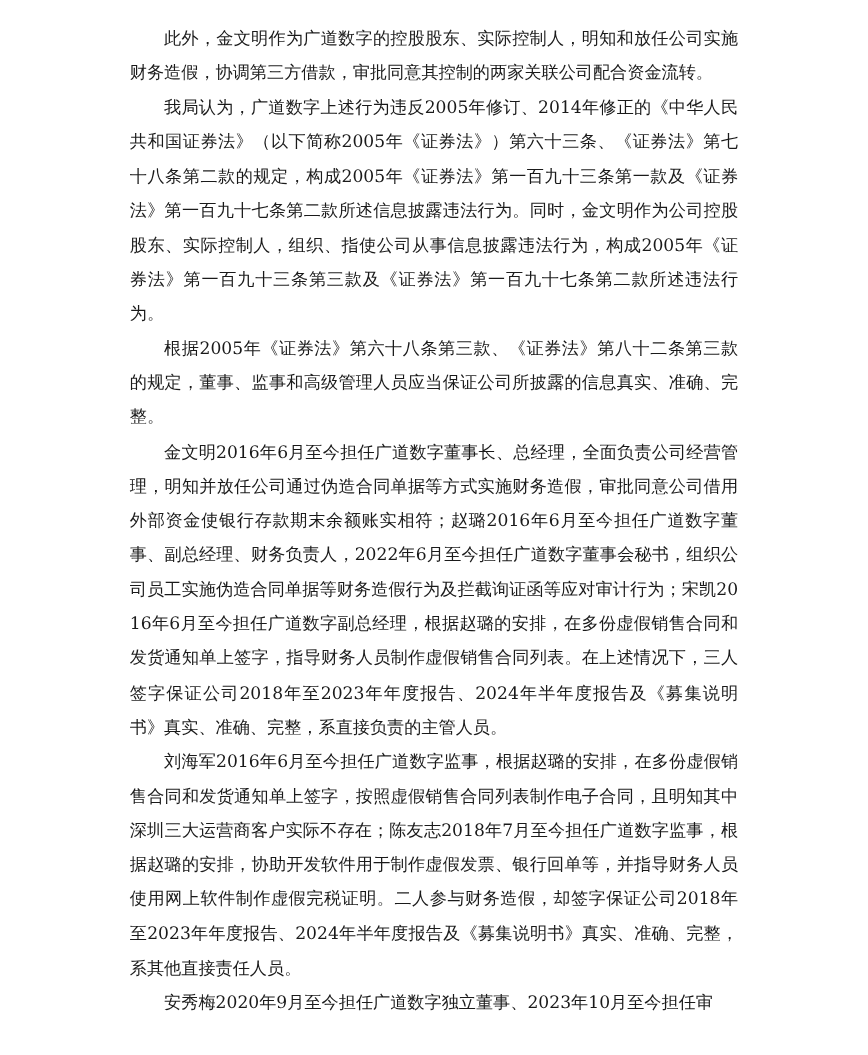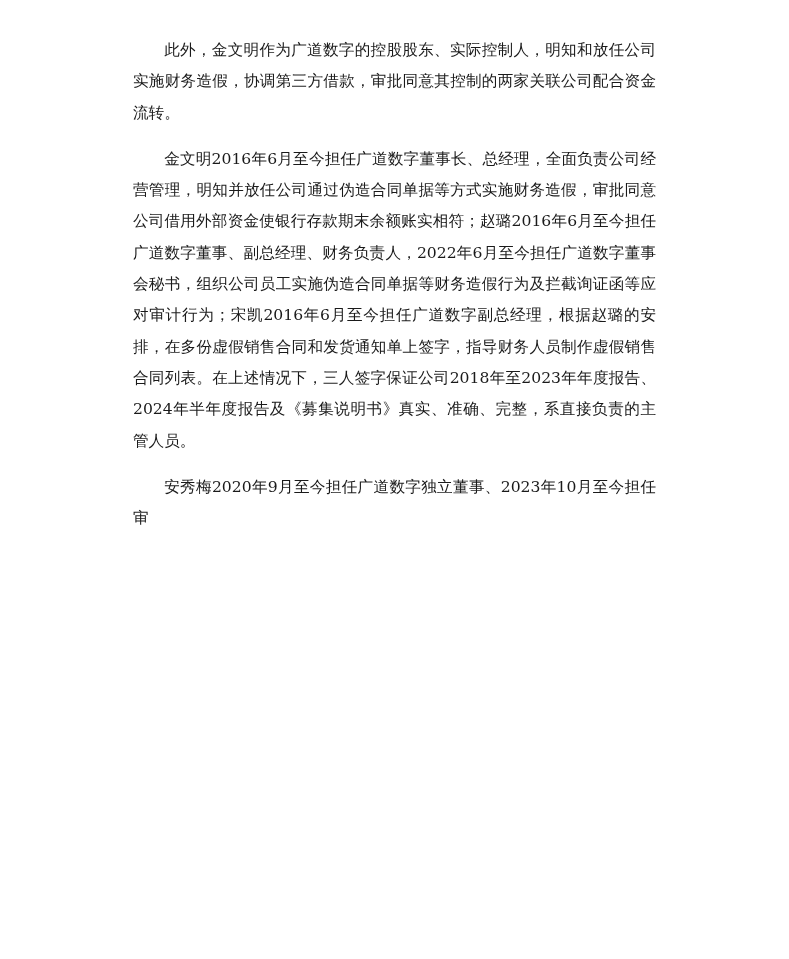--- a/index.html
+++ b/index.html
@@ -17,28 +17,31 @@
     position: absolute;
     left: 118px;
     top: 20px;
     width: 553px;
     font-family: "DejaVu Serif", "Liberation Serif", serif;
     font-size: 15.6px;
     line-height: 31.3px;
     color: #1a1a1a;
   }
   .para {
-    margin: 15px;
+    margin: 0;
     padding: 0;
     text-indent: 2em;
     text-align: justify;
     text-justify: inter-character;
     word-break: break-all;
   }
 </style>
 </head>
 <body>
 
 <div class="page">
   <p class="para">此外，金文明作为广道数字的控股股东、实际控制人，明知和放任公司实施财务造假，协调第三方借款，审批同意其控制的两家关联公司配合资金流转。</p>
+  <p class="para">我局认为，广道数字上述行为违反2005年修订、2014年修正的《中华人民共和国证券法》（以下简称2005年《证券法》）第六十三条、《证券法》第七十八条第二款的规定，构成2005年《证券法》第一百九十三条第一款及《证券法》第一百九十七条第二款所述信息披露违法行为。同时，金文明作为公司控股股东、实际控制人，组织、指使公司从事信息披露违法行为，构成2005年《证券法》第一百九十三条第三款及《证券法》第一百九十七条第二款所述违法行为。</p>
+  <p class="para">根据2005年《证券法》第六十八条第三款、《证券法》第八十二条第三款的规定，董事、监事和高级管理人员应当保证公司所披露的信息真实、准确、完整。</p>
   <p class="para">金文明2016年6月至今担任广道数字董事长、总经理，全面负责公司经营管理，明知并放任公司通过伪造合同单据等方式实施财务造假，审批同意公司借用外部资金使银行存款期末余额账实相符；赵璐2016年6月至今担任广道数字董事、副总经理、财务负责人，2022年6月至今担任广道数字董事会秘书，组织公司员工实施伪造合同单据等财务造假行为及拦截询证函等应对审计行为；宋凯2016年6月至今担任广道数字副总经理，根据赵璐的安排，在多份虚假销售合同和发货通知单上签字，指导财务人员制作虚假销售合同列表。在上述情况下，三人签字保证公司2018年至2023年年度报告、2024年半年度报告及《募集说明书》真实、准确、完整，系直接负责的主管人员。</p>
+  <p class="para">刘海军2016年6月至今担任广道数字监事，根据赵璐的安排，在多份虚假销售合同和发货通知单上签字，按照虚假销售合同列表制作电子合同，且明知其中深圳三大运营商客户实际不存在；陈友志2018年7月至今担任广道数字监事，根据赵璐的安排，协助开发软件用于制作虚假发票、银行回单等，并指导财务人员使用网上软件制作虚假完税证明。二人参与财务造假，却签字保证公司2018年至2023年年度报告、2024年半年度报告及《募集说明书》真实、准确、完整，系其他直接责任人员。</p>
   <p class="para">安秀梅2020年9月至今担任广道数字独立董事、2023年10月至今担任审</p>
 </div>
 
 </body></html>

